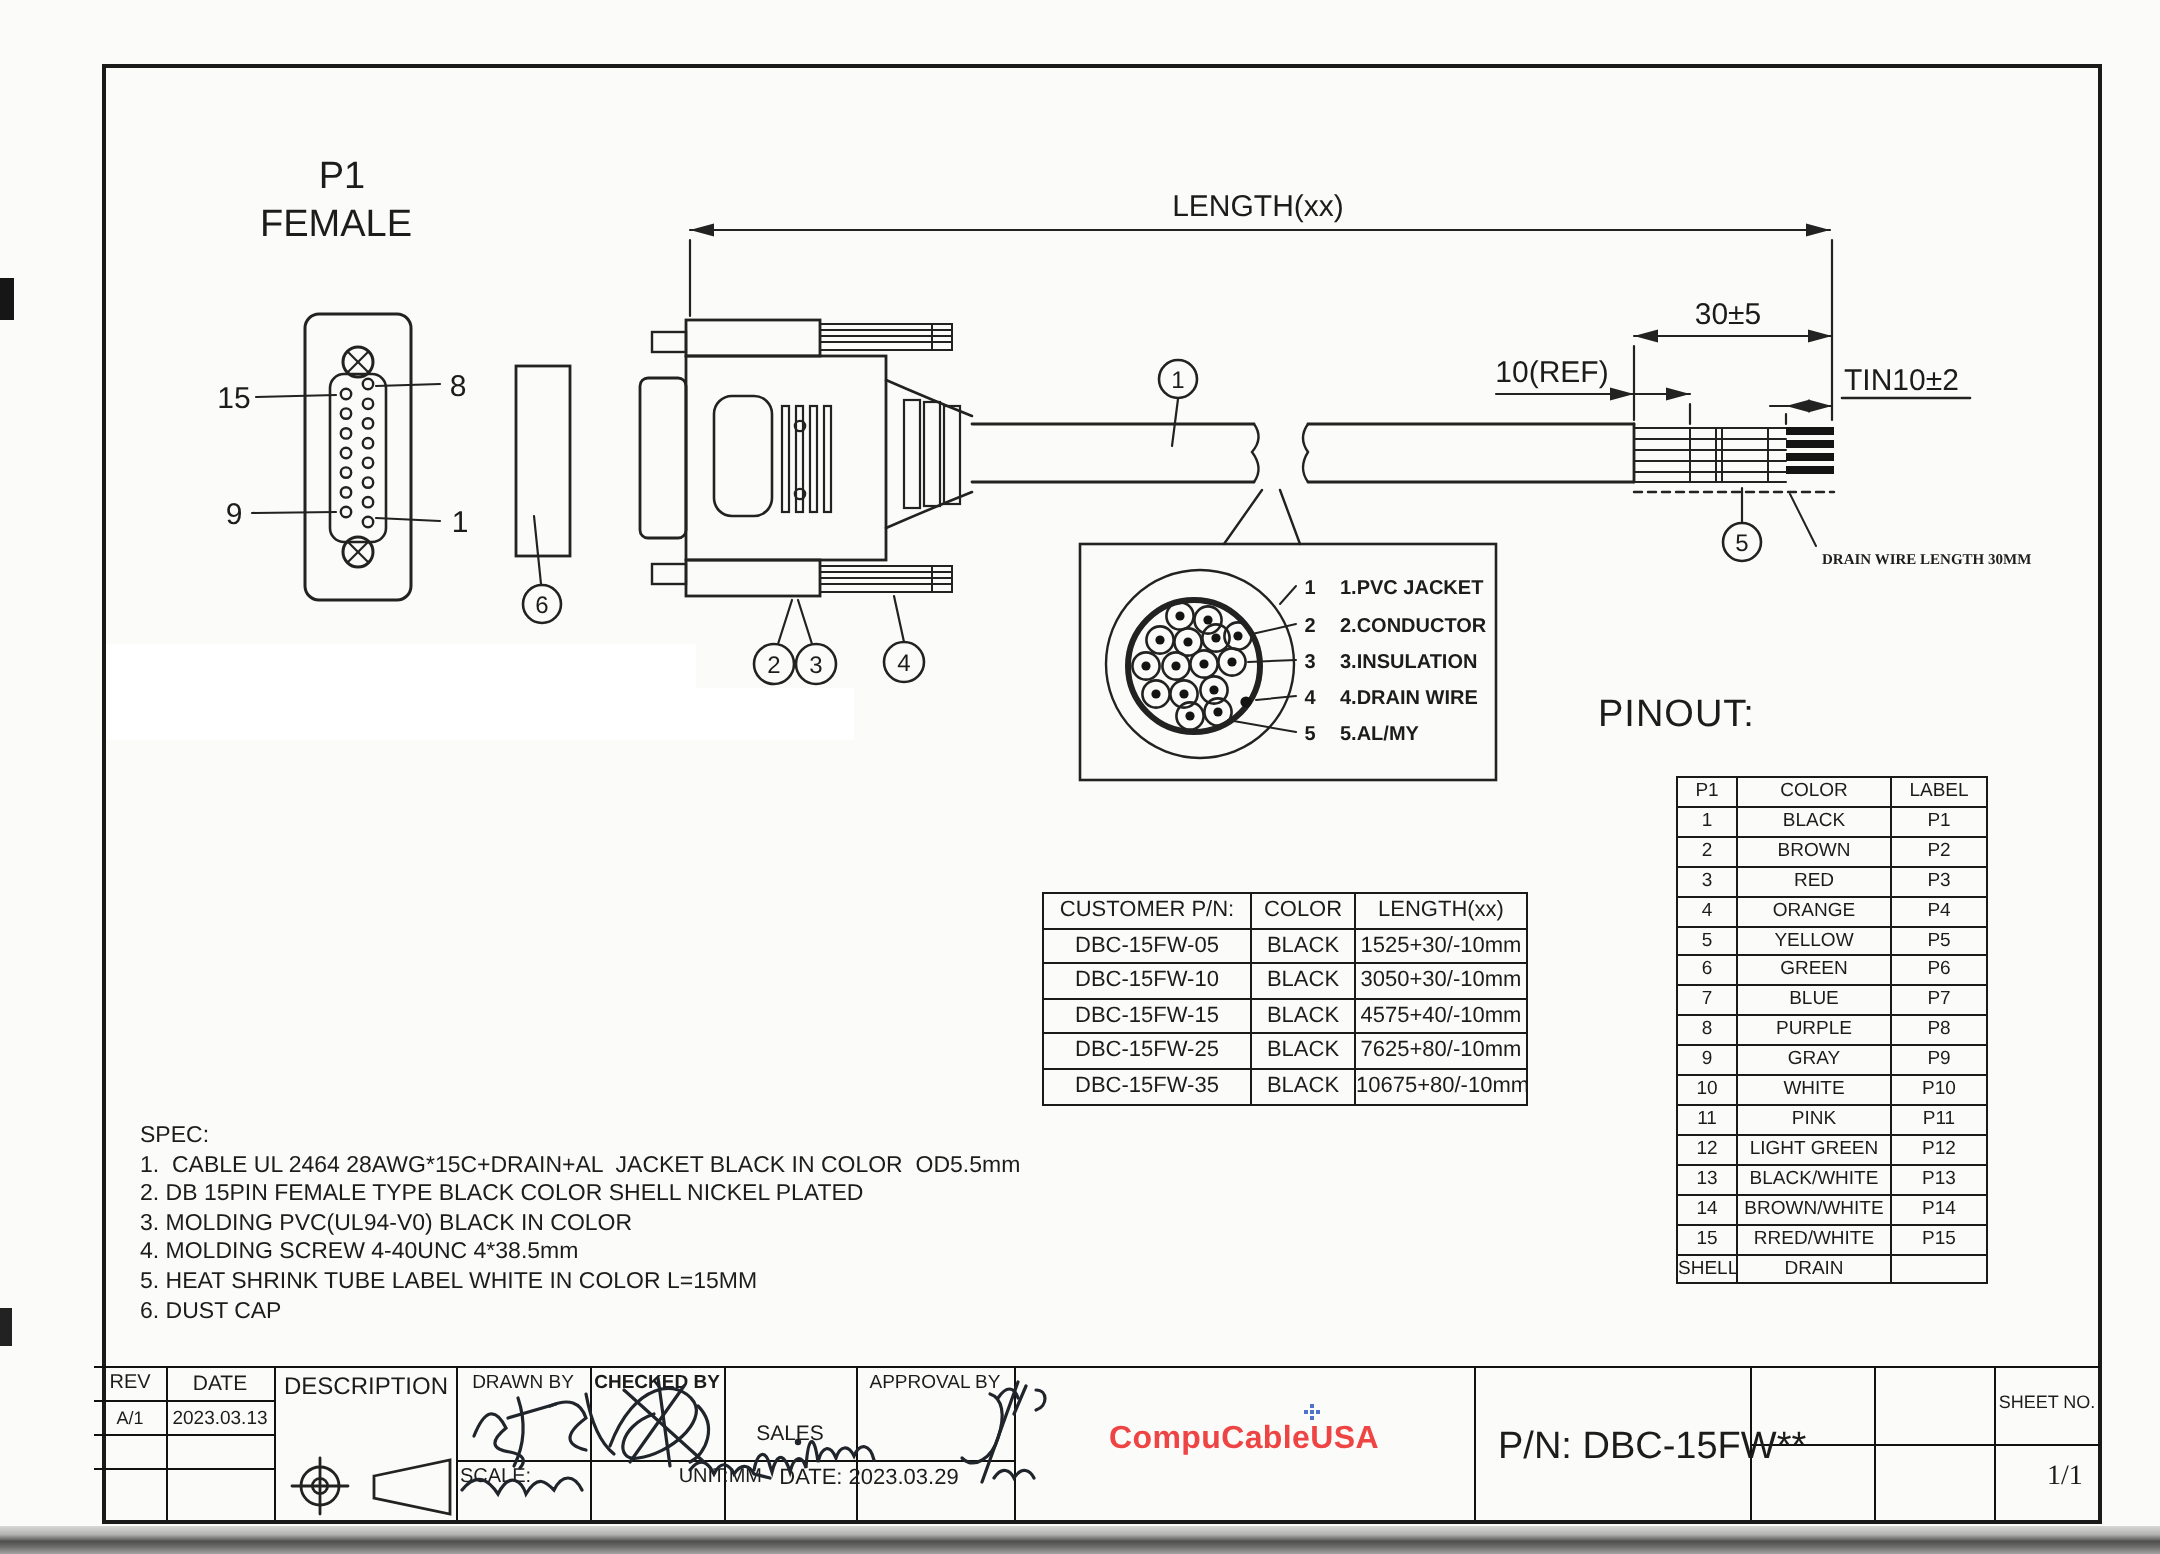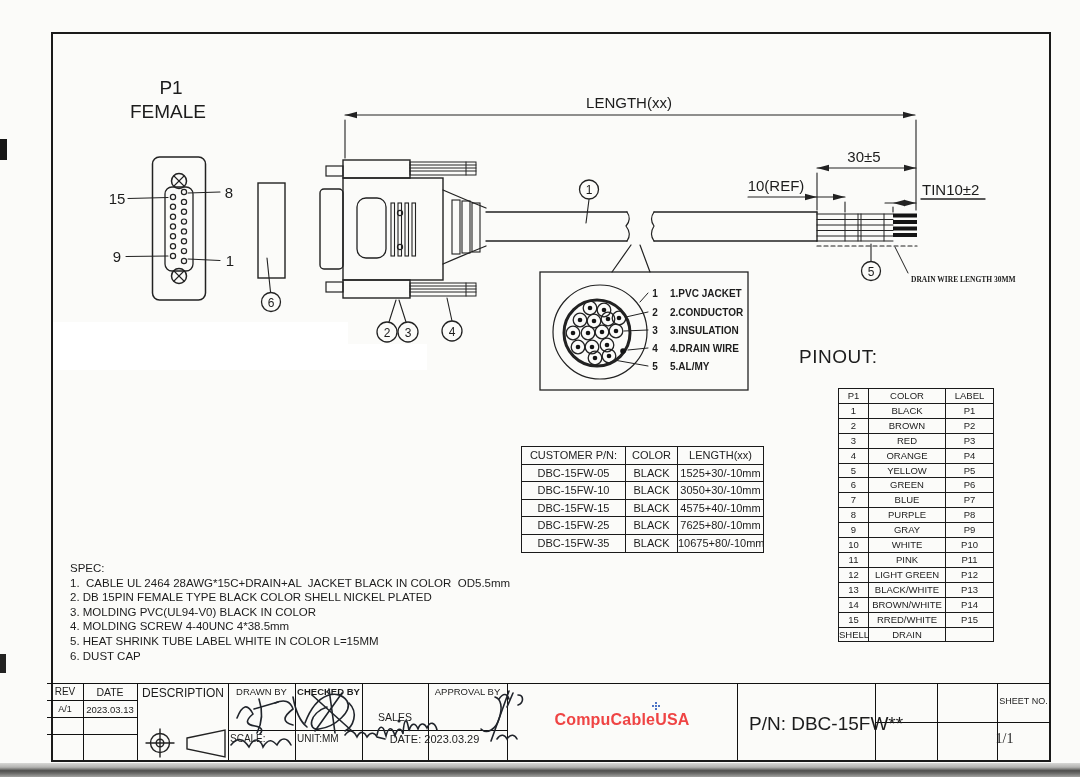--- a/index.html
+++ b/index.html
@@ -445,33 +445,33 @@
   <div class="tbc" style="left:36px;top:3px;width:54px;font-size:10.5px;">DATE</div>
   <div class="tbc" style="left:91px;top:3px;width:90px;font-size:12px;">DESCRIPTION</div>
   <div class="tbc" style="left:181px;top:3px;width:67px;font-size:9.5px;">DRAWN BY</div>
   <div class="tbc" style="left:248px;top:3px;width:67px;font-size:9.5px;font-weight:bold;">CHECKED BY</div>
   <div class="tbc" style="left:315px;top:3px;width:66px;font-size:10.5px;margin-top:25px;">SALES</div>
   <div class="tbc" style="left:381px;top:3px;width:79px;font-size:9.5px;">APPROVAL BY</div>
 
   <div class="tbc" style="left:0;top:21px;width:36px;font-size:9px;">A/1</div>
   <div class="tbc" style="left:36px;top:21px;width:54px;font-size:9.5px;">2023.03.13</div>
   <div class="tbc" style="left:183px;top:50px;width:50px;font-size:10px;text-align:left;">SCALE:</div>
-  <div class="tbc" style="left:250px;top:50px;width:60px;font-size:10px;text-align:left;">UNIT:MM</div>
+  <div class="tbc" style="left:250px;top:50px;width:60px;font-size:10px;text-align:right;padding-left:24px;">UNIT:MM</div>
   <div class="tbc" style="left:315px;top:50px;width:145px;font-size:11px;">
     <span>DATE:</span>&nbsp;<span>2023.03.29</span>
   </div>
 
   <div class="tbc logo" style="left:460px;top:28px;width:230px;">
     <span class="c1">CompuCable</span><span class="c2"><i class="logo-cross"></i><span>USA</span></span>
   </div>
 
   <div class="tbc" style="left:690px;top:30px;width:138px;font-size:19px;padding-left:12px;">P/N: DBC-15FW**</div>
 
   <div class="tbc" style="left:950px;top:13px;width:53px;font-size:9px;">SHEET NO.</div>
-  <div class="tbc serif" style="left:922px;top:48px;width:71px;font-size:14px;">1/1</div>
+  <div class="tbc serif" style="left:950px;top:48px;width:71px;font-size:14px;">1/1</div>
 
   <svg width="1003" height="77" style="position:absolute;left:0;top:0;" fill="none" stroke="#20242b" stroke-width="1.6" stroke-linecap="round">
 
     <g stroke="#222" stroke-width="1.4">
       <circle cx="113" cy="60" r="9.5"></circle>
       <circle cx="113" cy="60" r="3.8"></circle>
       <line x1="99" y1="60" x2="127" y2="60"></line>
       <line x1="113" y1="46" x2="113" y2="74"></line>
       <path d="M140,55 L178,47 L178,74 L140,66 Z"></path>
     </g>

